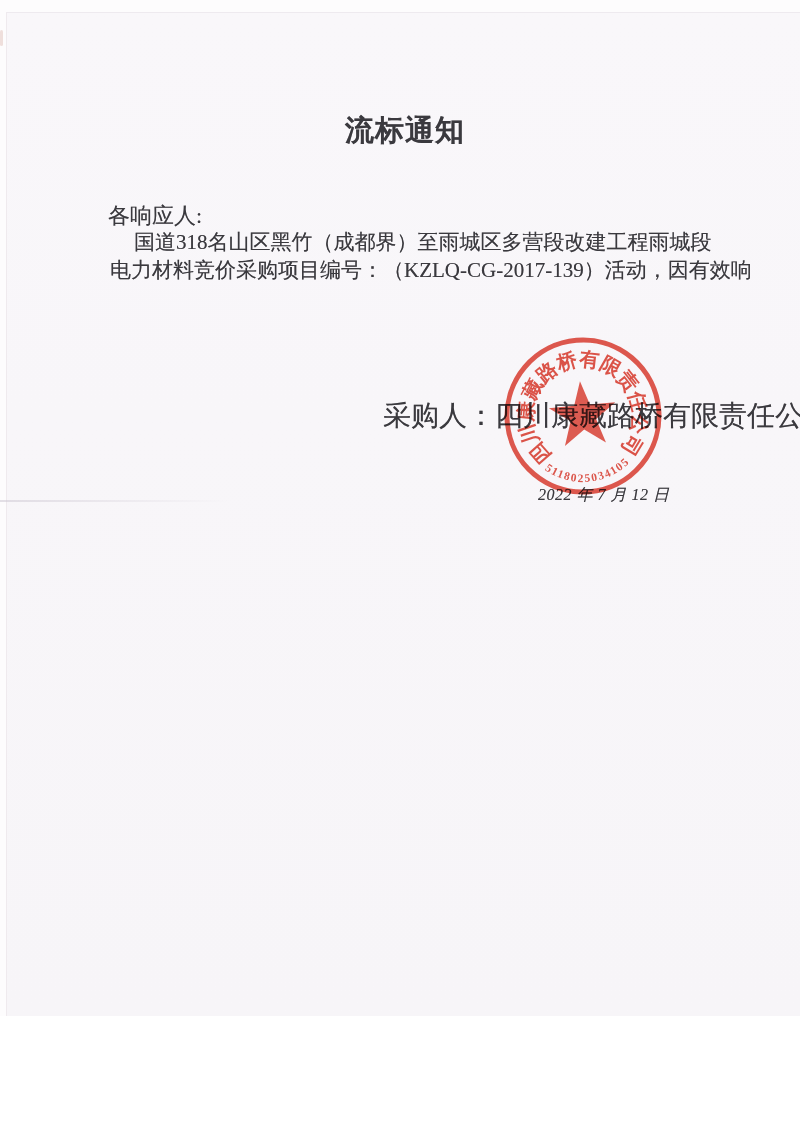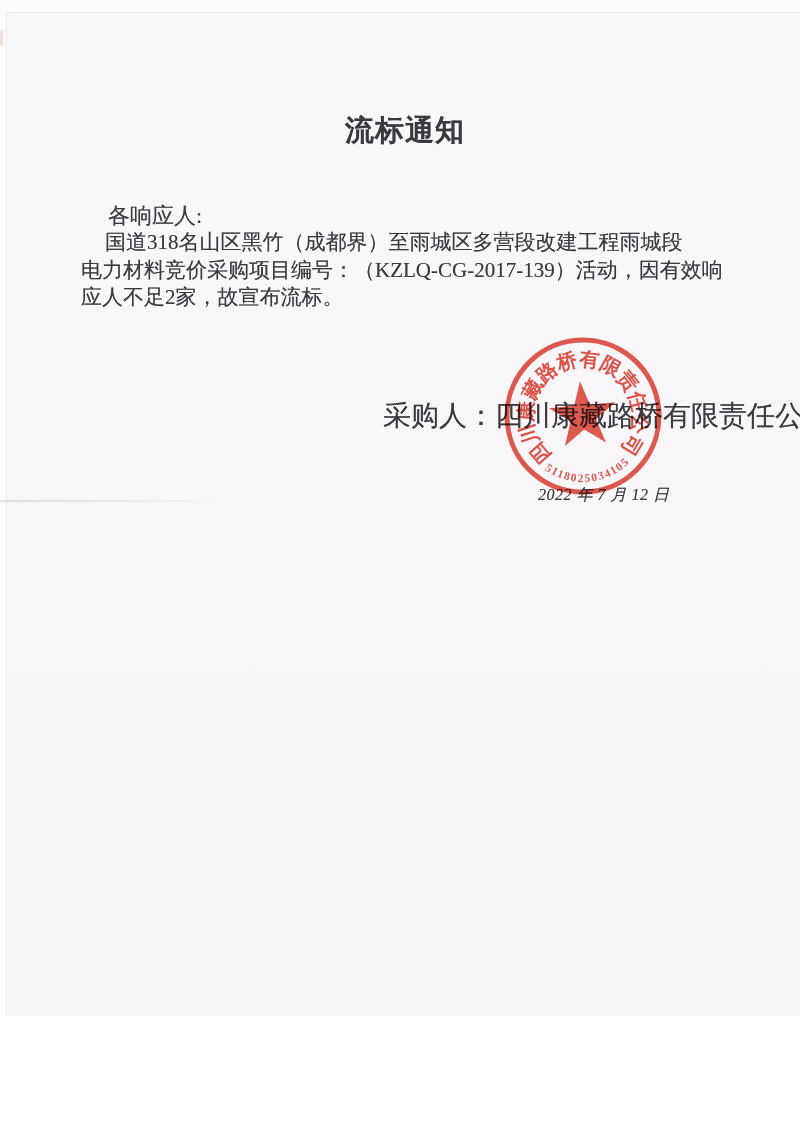--- a/index.html
+++ b/index.html
@@ -24,21 +24,21 @@
   }
   .title{
     position:absolute;left:0;top:111px;width:810px;text-align:center;
     font-size:29px;font-weight:bold;color:#2d2c31;letter-spacing:1px;
     text-shadow:0 0 .7px rgba(45,44,49,.55);
   }
   .bodytext{color:#3a393e;text-shadow:0 0 .6px rgba(58,57,62,.5);}
   .salutation{
     position:absolute;left:99px;top:201px;font-size:22px;margin-left:9px;
   }
-  .para{position:absolute;left:81px;top:229px;width:640px;}
+  .para{position:absolute;left:110px;top:229px;width:640px;}
   .para .pline{font-size:21px;line-height:27.5px;white-space:nowrap;}
   .para .pline.indent{text-indent:24px;}
   .purchaser{
     position:absolute;left:383px;top:397px;font-size:28px;white-space:nowrap;
   }
   .issue-date{
     position:absolute;left:538px;top:485px;font-size:16px;white-space:nowrap;
     letter-spacing:.5px;
     font-style:italic;
   }
@@ -59,21 +59,20 @@
   <div class="edge-speck"></div>
   <div class="fold-crease"></div>
 
   <div class="title bodytext">流标通知</div>
 
   <div class="salutation bodytext">各响应人:</div>
 
   <div class="para">
     <div class="pline indent bodytext">国道318名山区黑竹（成都界）至雨城区多营段改建工程雨城段</div>
     <div class="pline bodytext">电力材料竞价采购项目编号：（KZLQ-CG-2017-139）活动，因有效响</div>
-    <div class="pline bodytext">应人不足2家，故宣布流标。</div>
   </div>
 
   <div class="purchaser bodytext">采购人：四川康藏路桥有限责任公司</div>
 
   <div class="issue-date bodytext">2022 年 7 月 12 日</div>
 
   <svg class="seal" viewBox="-85 -85 170 170" xmlns="http://www.w3.org/2000/svg">
     <g transform="rotate(-5)">
       <defs>
         <path id="arcTop" d="M -38.3,32.1 A 50,50 0 1 1 38.3,32.1" fill="none"></path>

